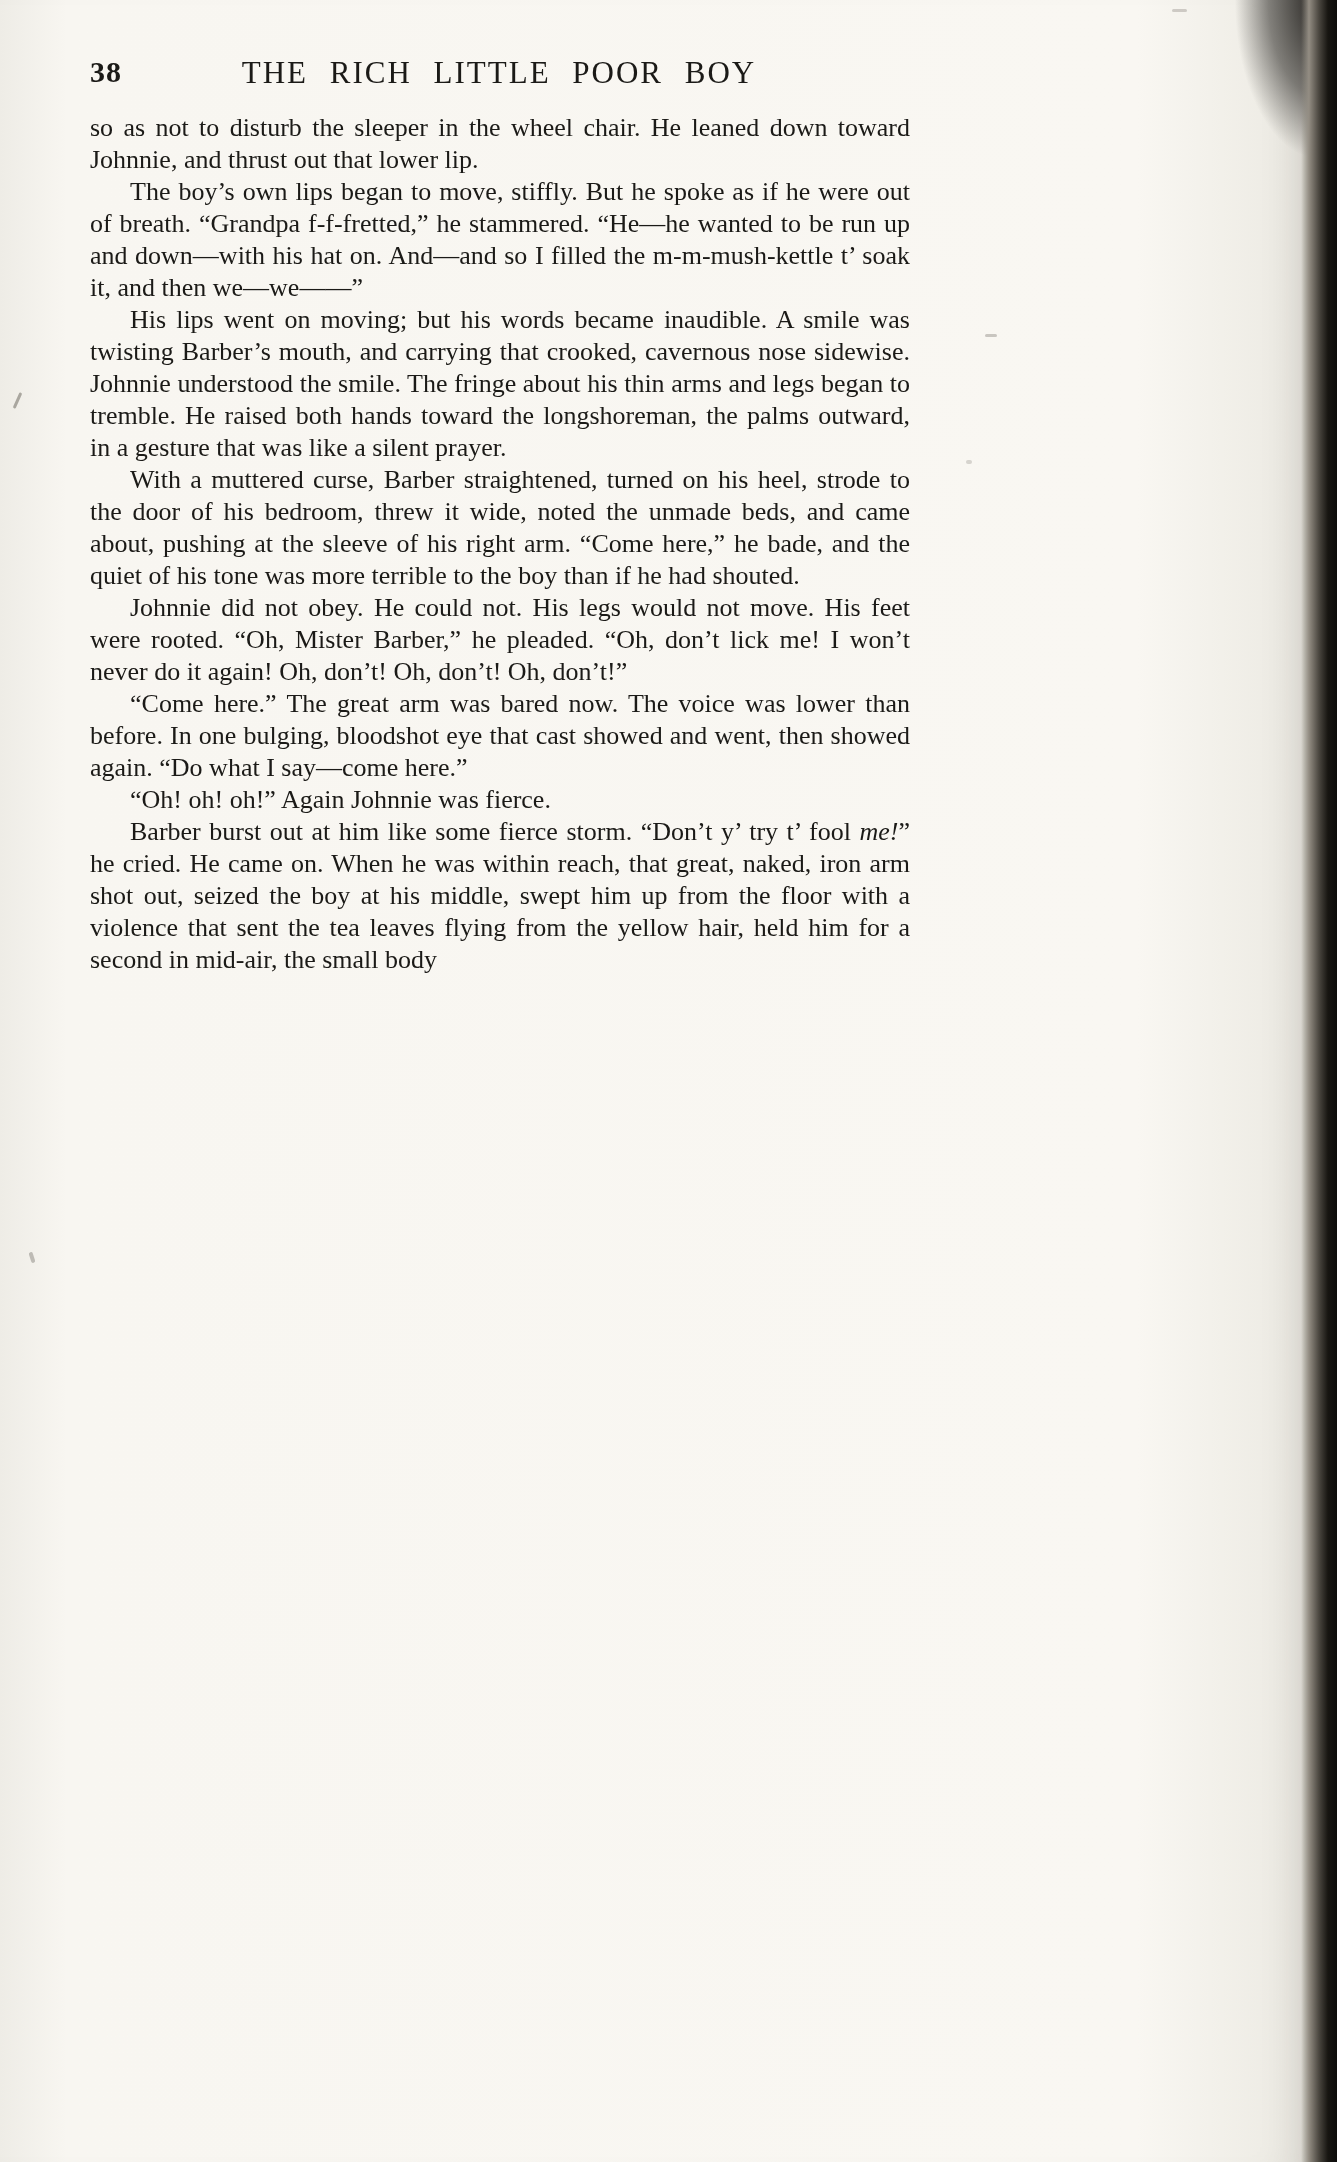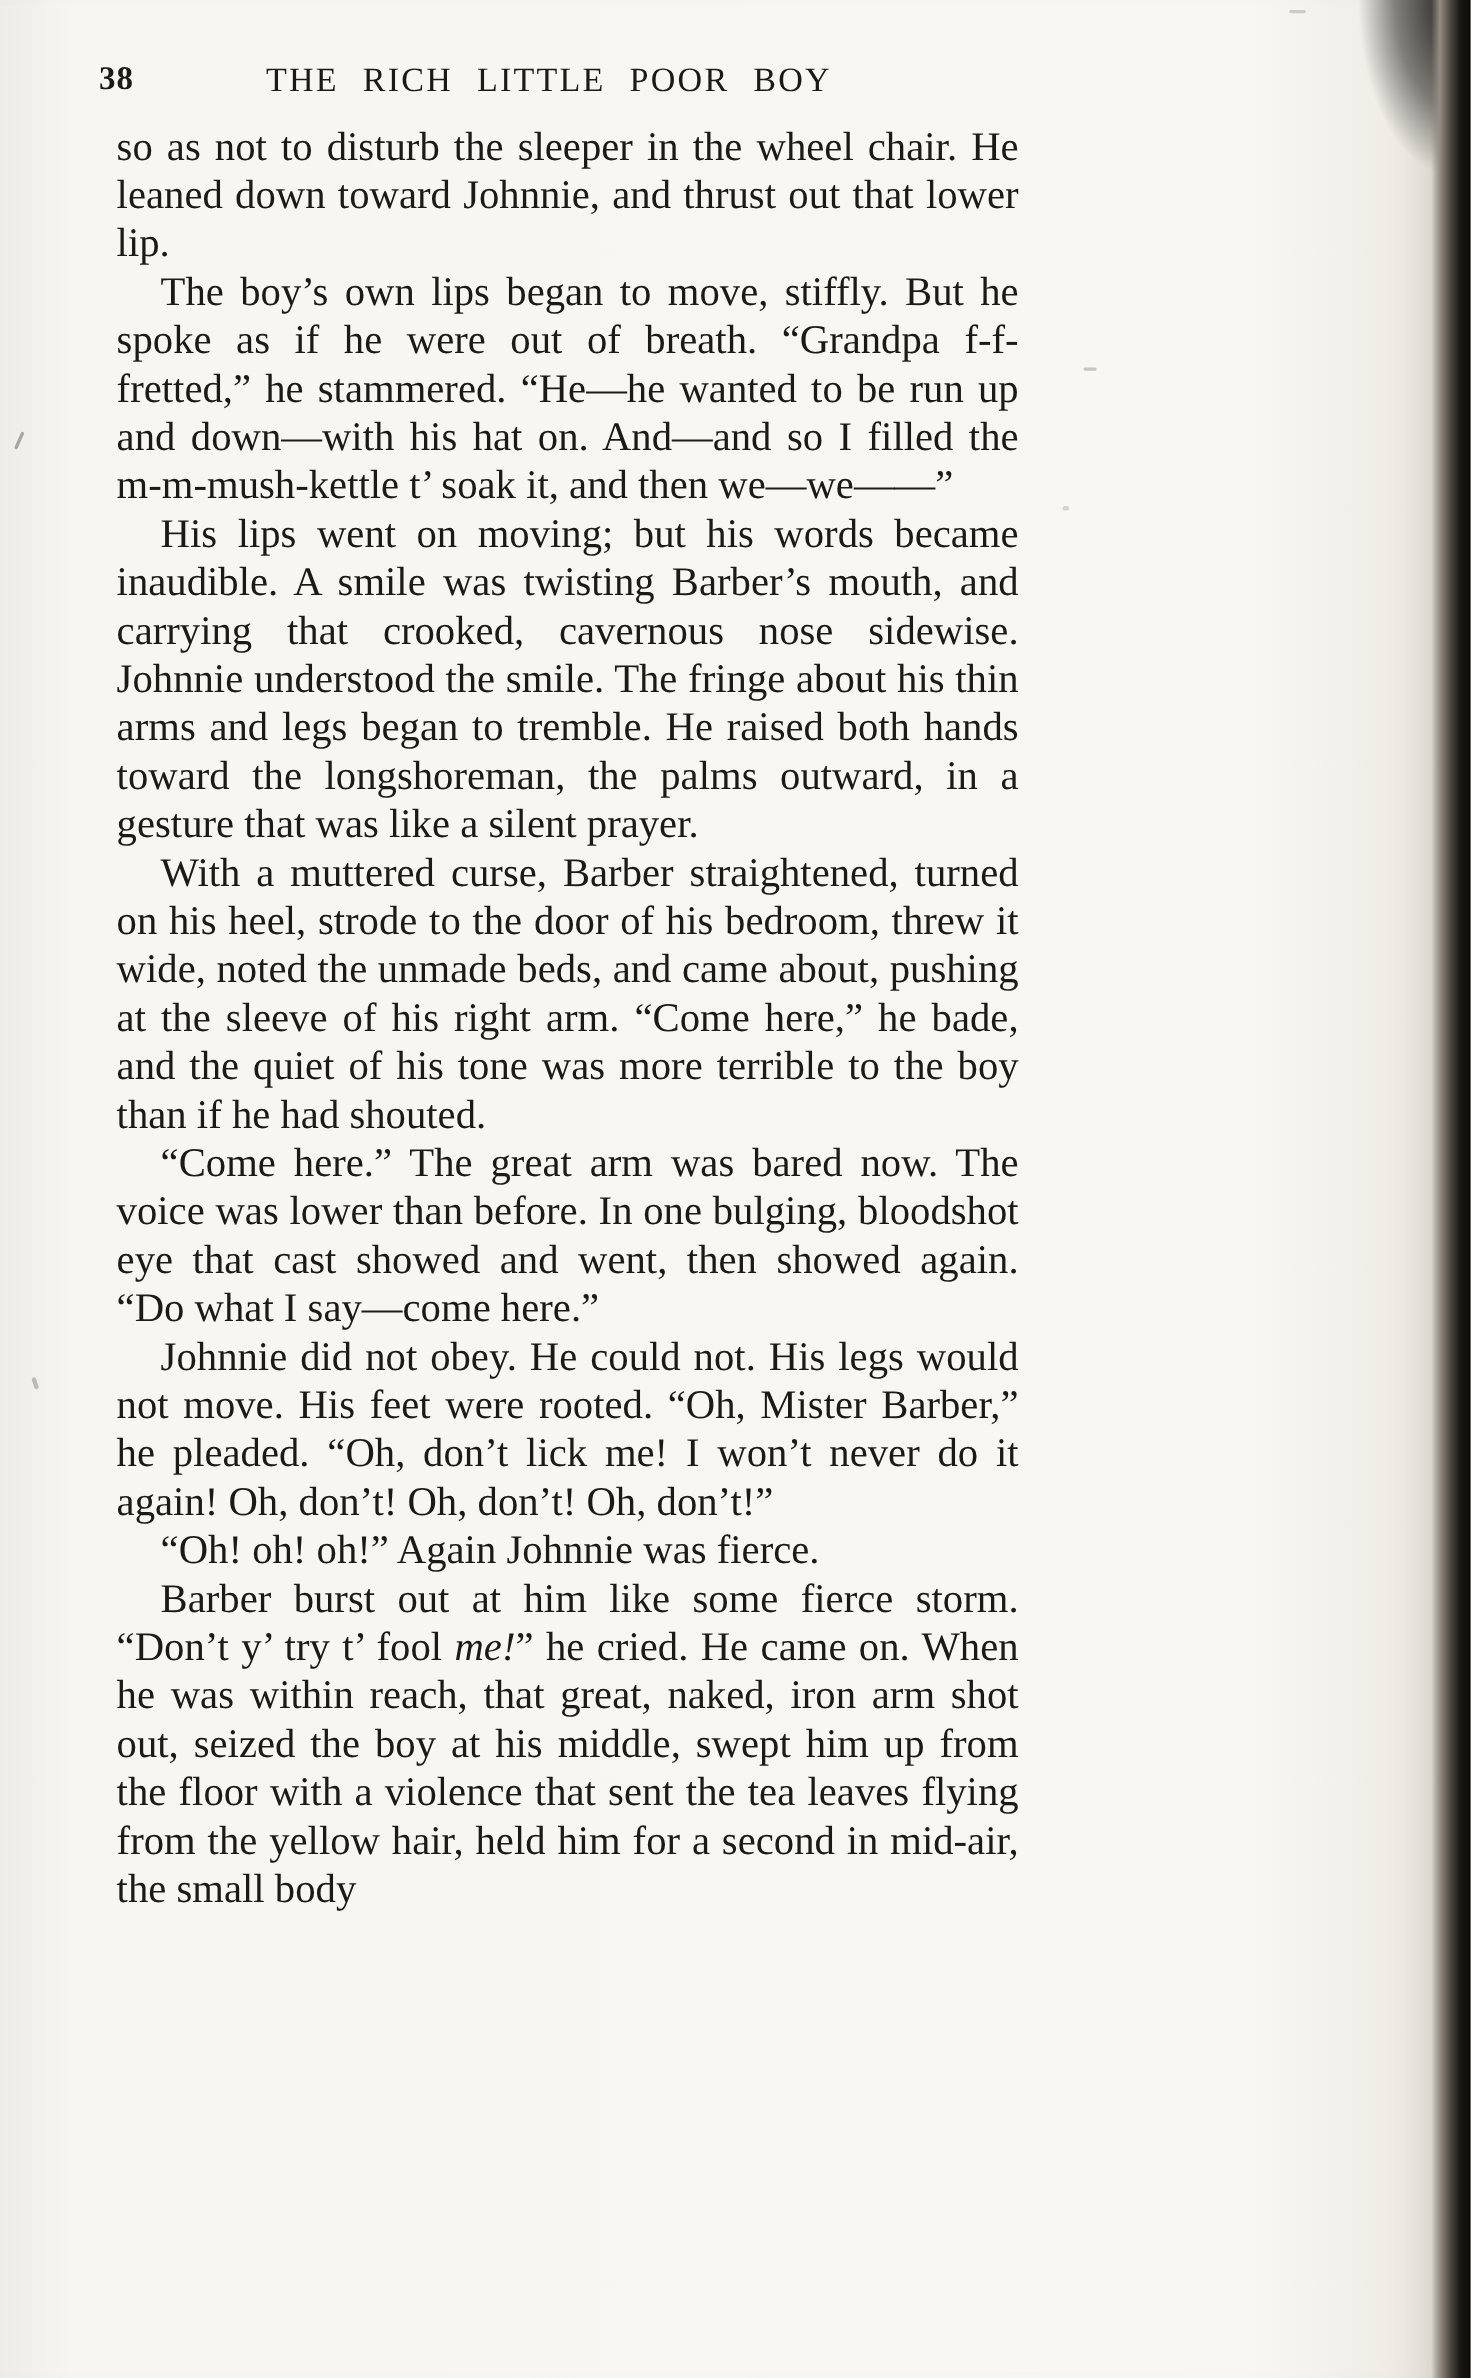--- a/index.html
+++ b/index.html
@@ -46,24 +46,23 @@
     word-spacing: 12px;
     color: var(--ink, #1b1a17);
     white-space: nowrap;
   }
   .text-block {
     position: absolute;
     top: 112px;
     left: 90px;
     width: 820px;
     color: var(--ink, #1b1a17);
-    font-size: 37px;
-    line-height: 44px;
+    font-size: 26px;
+    line-height: 32px;
     text-align: justify;
-    margin-left: 16px;
   }
   .text-block p {
     margin: 0;
     padding: 0;
   }
   .text-block p.indent {
     text-indent: 40px;
   }
   .italic { font-style: italic; }
 
@@ -110,22 +109,22 @@
   <header class="page-header">
     <span class="page-number">38</span>
     <h1 class="page-title">THE RICH LITTLE POOR BOY</h1>
   </header>
 
   <main class="text-block">
       <p class=""><span>so as not to disturb the sleeper in the wheel chair.  He leaned down toward Johnnie, and thrust out that lower lip.</span></p>
       <p class="indent"><span>The boy’s own lips began to move, stiffly.  But he spoke as if he were out of breath.  “Grandpa f-f-fretted,” he stammered.  “He—he wanted to be run up and down—with his hat on.  And—and so I filled the m-m-mush-kettle t’ soak it, and then we—we——”</span></p>
       <p class="indent"><span>His lips went on moving; but his words became inaudible.  A smile was twisting Barber’s mouth, and carrying that crooked, cavernous nose sidewise.  Johnnie understood the smile.  The fringe about his thin arms and legs began to tremble.  He raised both hands toward the longshoreman, the palms outward, in a gesture that was like a silent prayer.</span></p>
       <p class="indent"><span>With a muttered curse, Barber straightened, turned on his heel, strode to the door of his bedroom, threw it wide, noted the unmade beds, and came about, pushing at the sleeve of his right arm.  “Come here,” he bade, and the quiet of his tone was more terrible to the boy than if he had shouted.</span></p>
+      <p class="indent"><span>Johnnie did not obey.  He could not.  His legs would not move.  His feet were rooted.  “Oh, Mister Barber,” he pleaded.  “Oh, don’t lick me!  I won’t never do it again!  Oh, don’t!  Oh, don’t!  Oh, don’t!”</span></p>
       <p class="indent"><span>“Come here.”  The great arm was bared now.  The voice was lower than before.  In one bulging, bloodshot eye that cast showed and went, then showed again.  “Do what I say—come here.”</span></p>
-      <p class="indent"><span>Johnnie did not obey.  He could not.  His legs would not move.  His feet were rooted.  “Oh, Mister Barber,” he pleaded.  “Oh, don’t lick me!  I won’t never do it again!  Oh, don’t!  Oh, don’t!  Oh, don’t!”</span></p>
       <p class="indent"><span>“Oh! oh! oh!”  Again Johnnie was fierce.</span></p>
       <p class="indent"><span>Barber burst out at him like some fierce storm.  “Don’t y’ try t’ fool </span><span class="italic">me!</span><span>” he cried.  He came on.  When he was within reach, that great, naked, iron arm shot out, seized the boy at his middle, swept him up from the floor with a violence that sent the tea leaves flying from the yellow hair, held him for a second in mid-air, the small body</span></p>
     </main>
 
   <div class="corner-smudge"></div>
   <div class="page-edge"></div>
 
   <div class="artifact artifact-1"></div>
   <div class="artifact artifact-2"></div>
   <div class="artifact artifact-3"></div>

